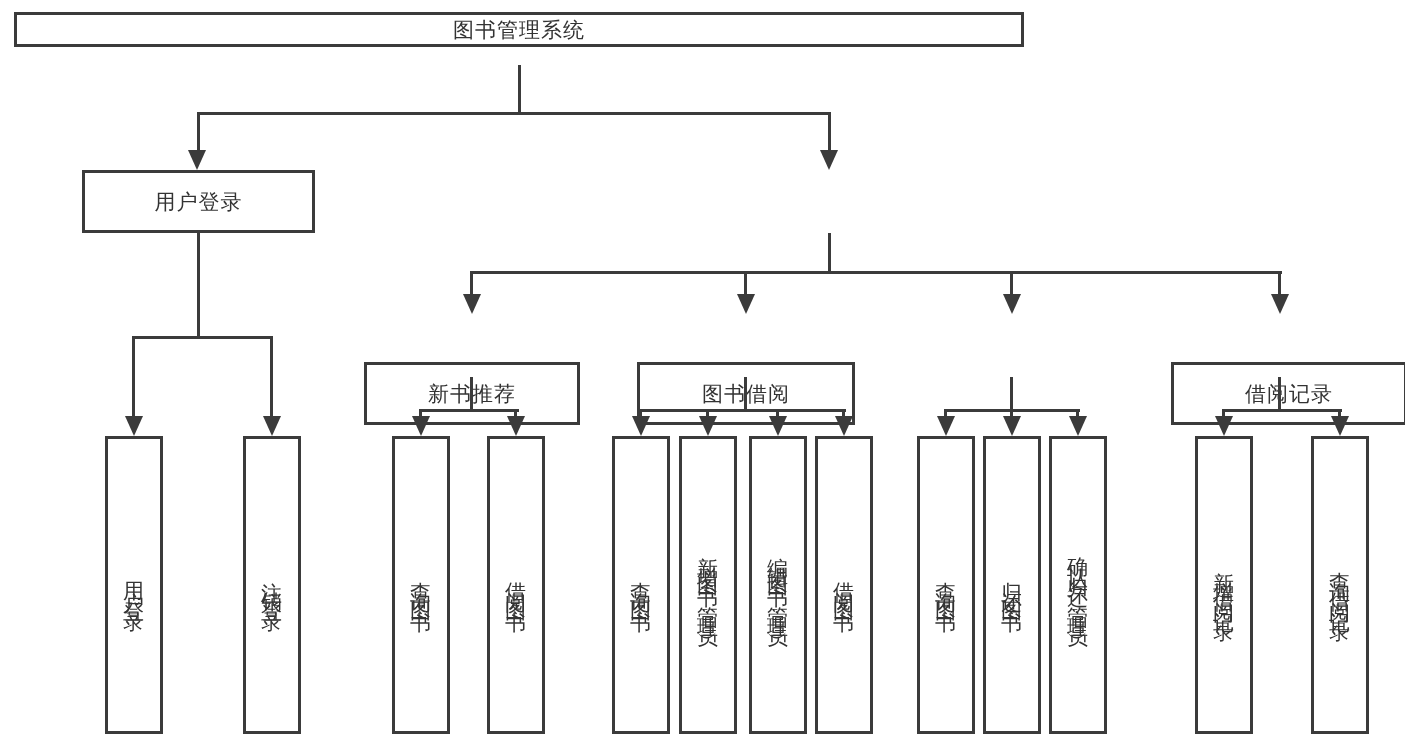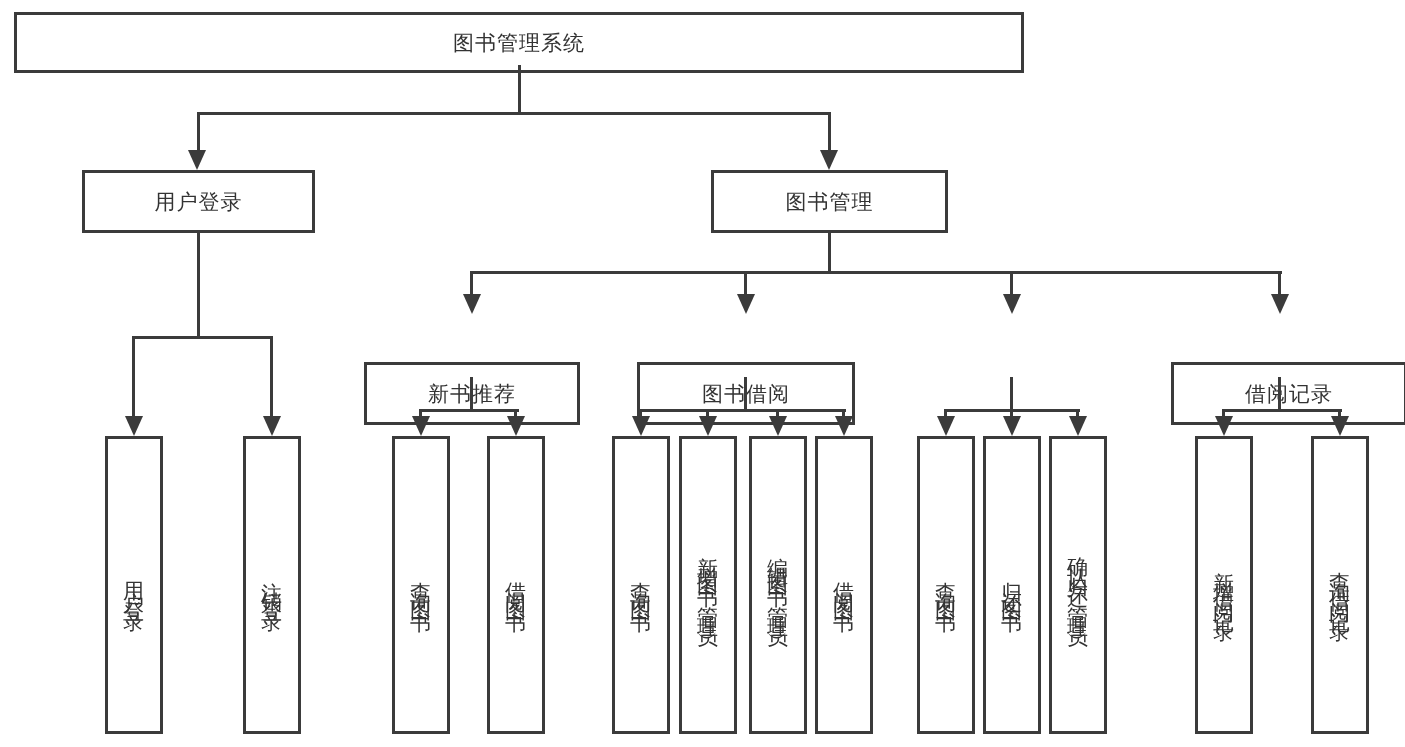--- a/index.html
+++ b/index.html
@@ -21,21 +21,21 @@
     border: 3px solid #3b3b3b;
     background: #ffffff;
     display: flex;
     align-items: center;
     justify-content: center;
     color: #333333;
     font-size: 21px;
     letter-spacing: 1px;
   }
   .root {
-    left: 14px; top: 12px; width: 1010px; height: 61px;
+    left: 14px; top: 12px; width: 1010px; height: 35px;
   }
   .hbox { height: 63px; }
   .l2 { top: 170px; }
   .l3 { top: 314px; margin-top: 48px; }
   .vbox {
     top: 436px;
     width: 58px;
     height: 298px;
   }
   .vbox .lbl {
@@ -73,23 +73,20 @@
 <body>
 
 <div id="canvas">
 
   <div class="box root">
     <span class="lbl">图书管理系统</span>
   </div>
 
   <div class="box hbox l2" style="left:82px;width:233px">
     <span class="lbl">用户登录</span>
-  </div>
-  <div class="box hbox l2" style="left:711px;width:237px">
-    <span class="lbl">图书管理</span>
   </div>
 
   <div class="box hbox l3" style="left:364px;width:216px">
     <span class="lbl">新书推荐</span>
   </div>
   <div class="box hbox l3" style="left:637px;width:218px">
     <span class="lbl">图书借阅</span>
   </div>
   <div class="box hbox l3" style="left:1171px;width:236px">
     <span class="lbl">借阅记录</span>

